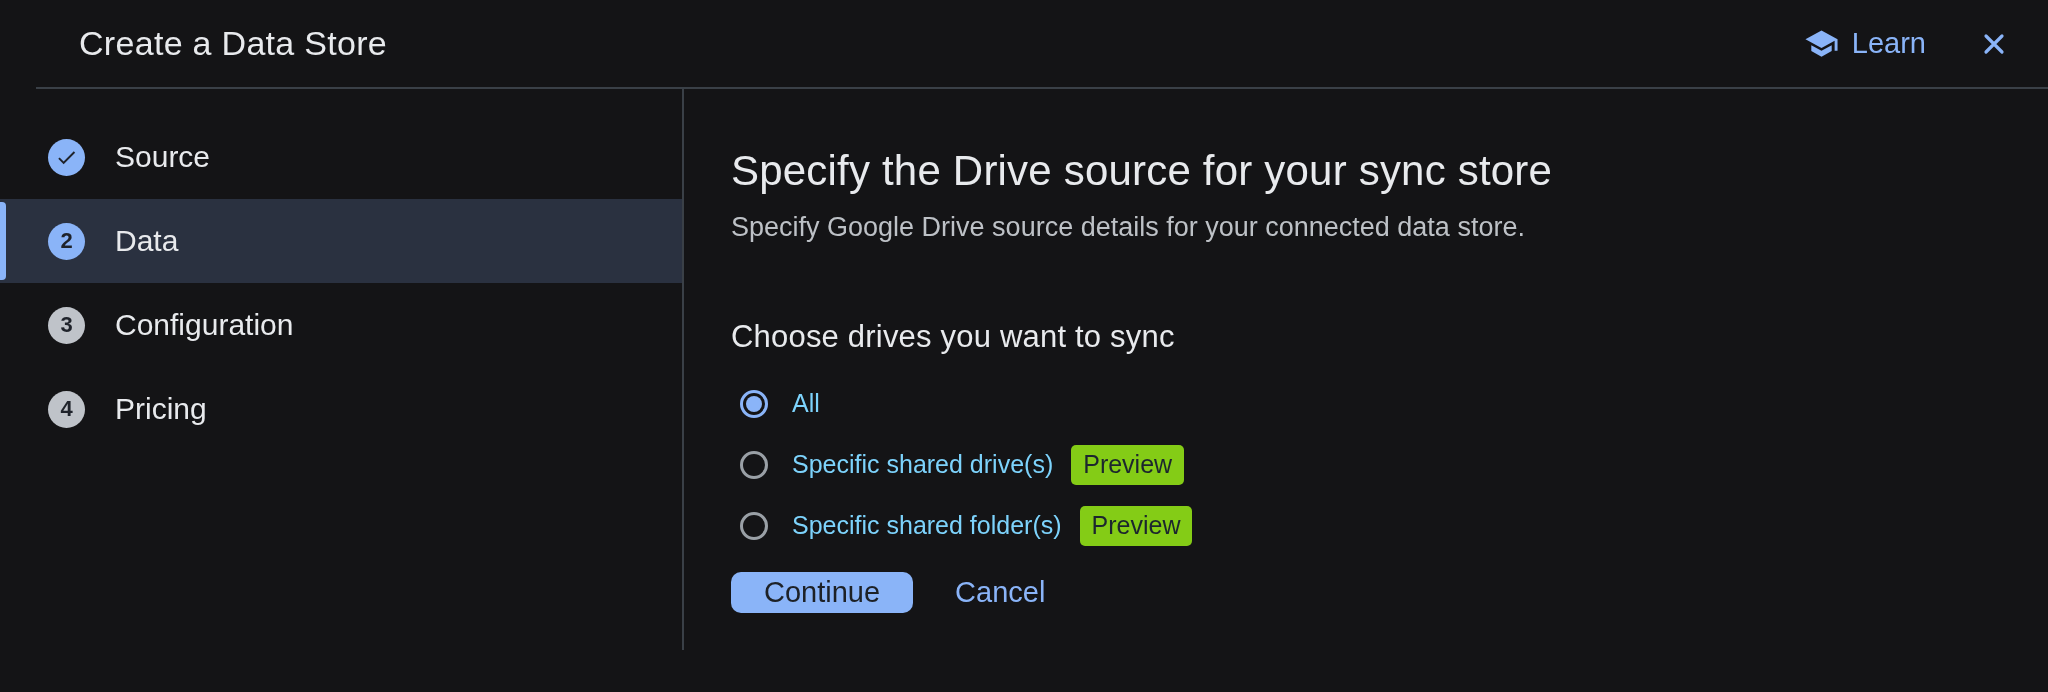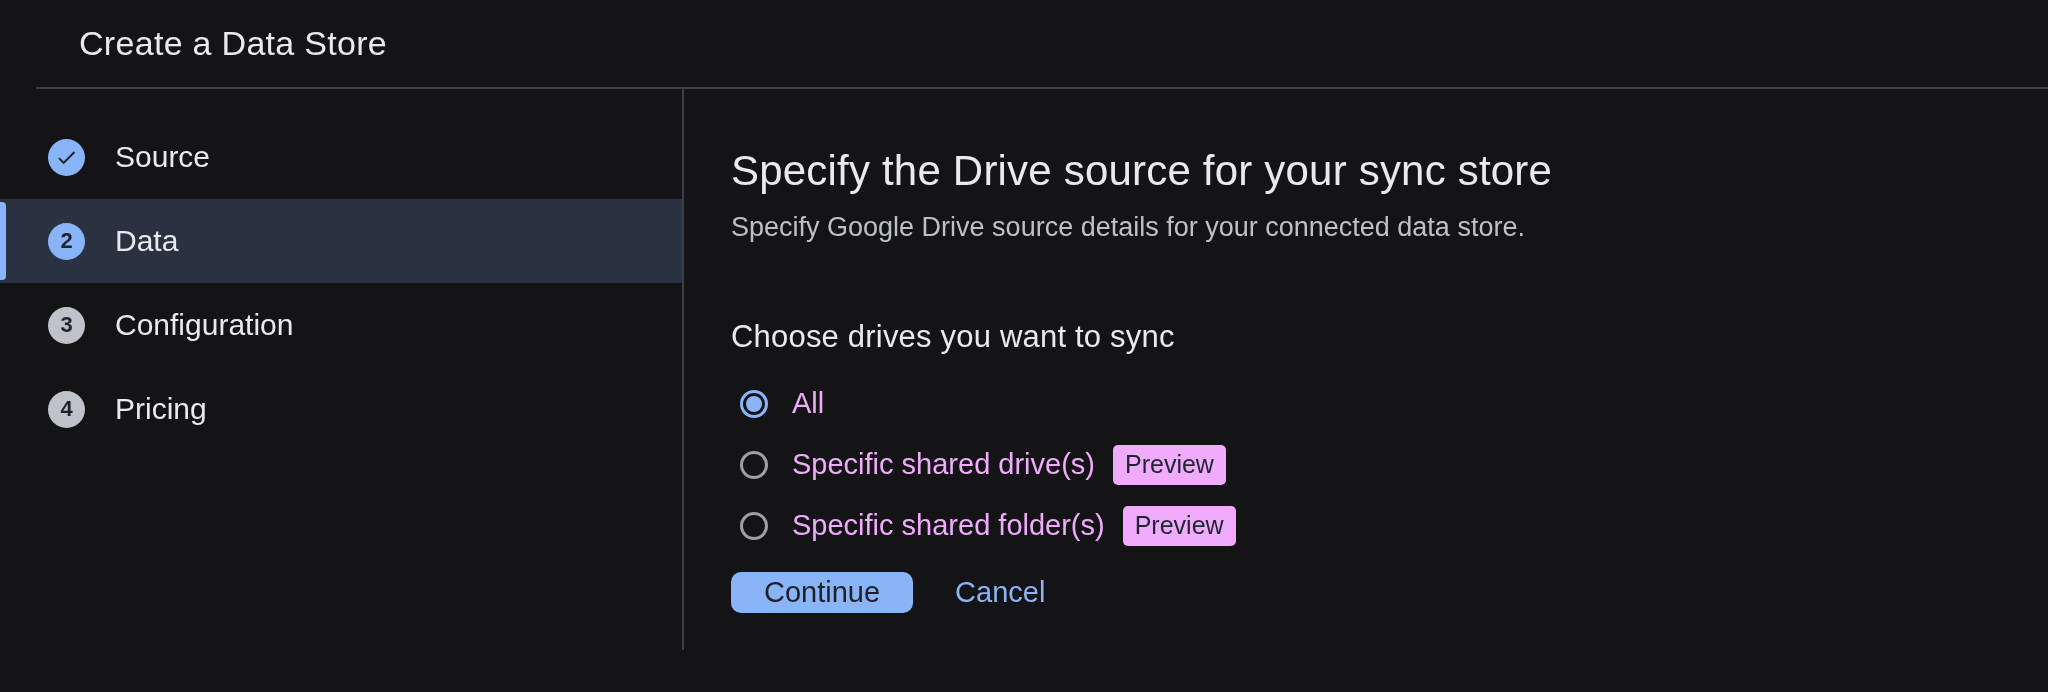--- a/index.html
+++ b/index.html
@@ -83,24 +83,24 @@
     width: 28px; height: 28px; border-radius: 50%;
     border: 3px solid #9aa0a6;
     margin-right: 24px; flex: none; position: relative;
   }
   .radio.selected { border-color: #8ab4f8; }
   .radio.selected::after {
     content: "";
     position: absolute; top: 3px; left: 3px; right: 3px; bottom: 3px;
     border-radius: 50%; background: #8ab4f8;
   }
-  .option-label { font-size: 29px; color: #f0abfc; }
+  .option-label { font-size: 25px; color: #7dd3fc; }
   .preview-badge {
     margin-left: 18px;
-    background: #f0abfc; color: #1c262e;
+    background: #84cc16; color: #1c262e;
     font-size: 25px; line-height: 25px;
     padding: 7px 12px 8px; border-radius: 5px;
   }
 
   .actions { margin-top: 16px; display: flex; align-items: center; }
   .btn-continue {
     background: #8ab4f8; color: #1d2126;
     font-family: "Liberation Sans", sans-serif;
     font-size: 29px; font-weight: 500;
     border: none; border-radius: 10px;
@@ -113,20 +113,37 @@
     font-family: "Liberation Sans", sans-serif;
     color: #8ab4f8; font-size: 29px; font-weight: 500;
     cursor: pointer; padding: 0;
   }
 </style>
 </head>
 <body>
 
 <div class="header">
   <div class="header-title">Create a Data Store</div>
+  <div class="header-actions">
+    <a class="learn-link">
+      <span>
+        <svg viewBox="0 0 24 24" width="35" height="35" fill="#8ab4f8">
+          <path d="M5 13.18v4L12 21l7-3.82v-4L12 17l-7-3.82zM12 3L1 9l11 6 9-4.91V17h2V9L12 3z"></path>
+        </svg>
+      </span>
+      <span>Learn</span>
+    </a>
+    <div class="close-btn">
+      <span>
+        <svg viewBox="0 0 24 24" width="32" height="32" fill="none" stroke="#8ab4f8" stroke-width="2.4" stroke-linecap="round">
+          <path d="M6 6l12 12M18 6L6 18"></path>
+        </svg>
+      </span>
+    </div>
+  </div>
 </div>
 
 <div class="body-row">
 
   <div class="sidebar">
 
     <div class="step-row completed">
       <div class="step-circle blue">
         <span>
           <svg viewBox="0 0 24 24" width="23" height="23" fill="#1f232b">

